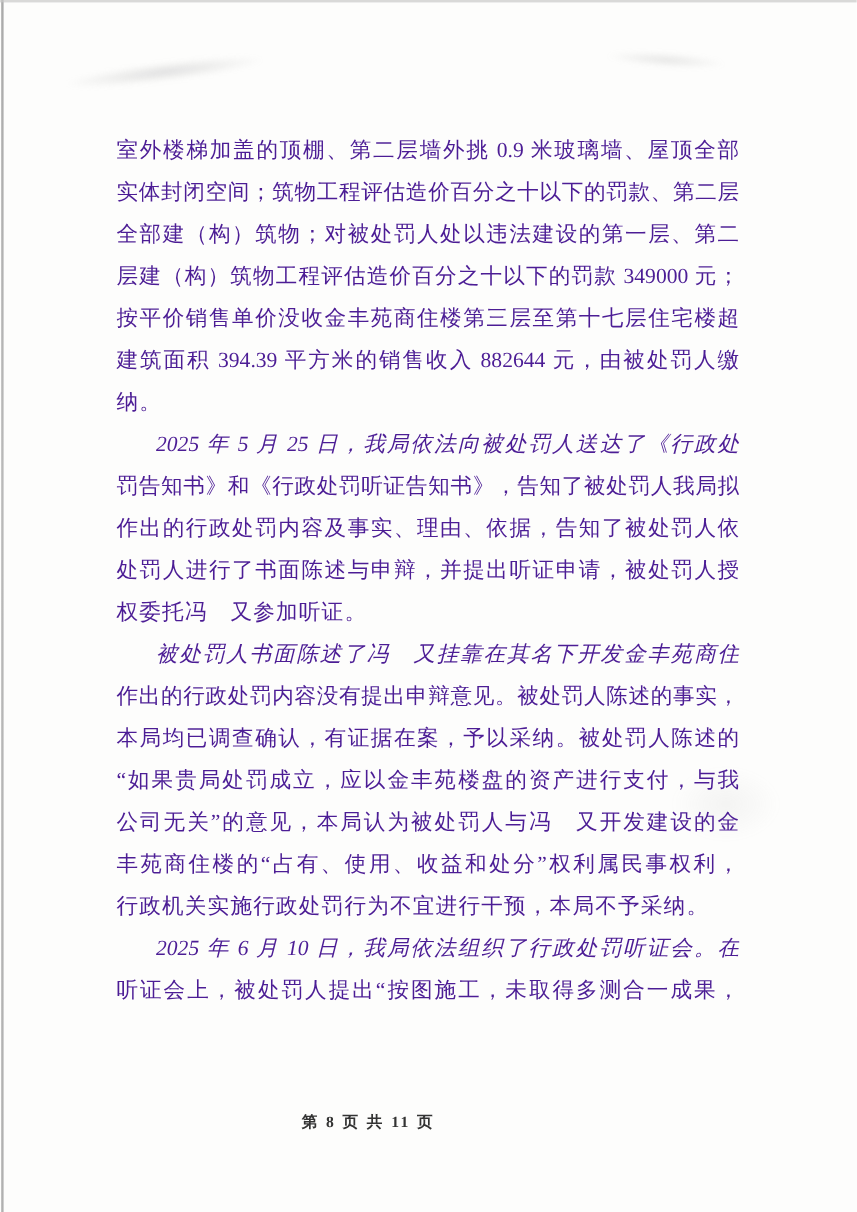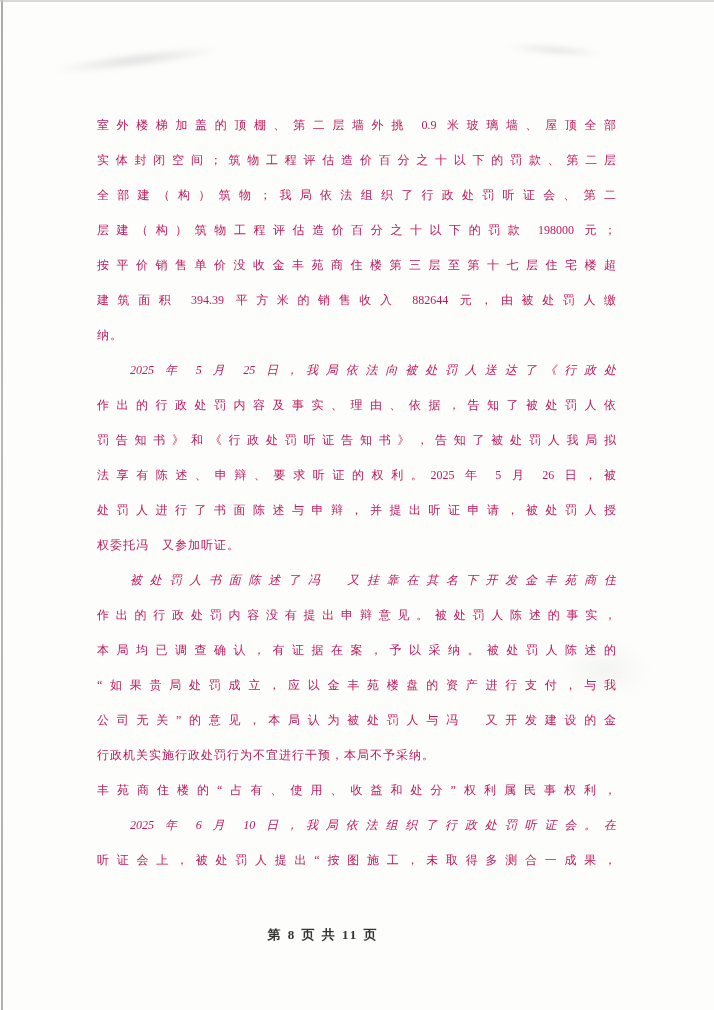--- a/index.html
+++ b/index.html
@@ -46,22 +46,22 @@
     position: absolute; left: 560px; top: 640px;
     width: 90px; height: 60px;
     background: radial-gradient(ellipse at center, rgba(160,160,160,0.10), rgba(160,160,160,0) 70%);
     filter: blur(3px);
   }
   
   .body-text {
     position: absolute;
     left: 97px; top: 108px;
     width: 519px;
-    color: #be185d;
-    font-size: 12px;
+    color: #4c1d95;
+    font-size: 18px;
     line-height: 35px;
   }
   .line {
     height: 35px;
     letter-spacing: 1px;
     white-space: nowrap;
   }
   .line.fill {
     white-space: normal;
     letter-spacing: 0;
@@ -74,52 +74,50 @@
   
   .footer {
     position: absolute;
     left: 0; top: 926px;
     width: 614px;
     text-align: center;
     font-size: 13px;
     font-weight: 600;
     letter-spacing: 2px;
     color: #333333;
-    padding-left: 16px;
   }
 </style>
 </head>
 <body>
 
 <div class="page">
   <div class="edge-left"></div>
   <div class="edge-top"></div>
   <div class="smudge-a"></div>
   <div class="smudge-b"></div>
   <div class="smudge-c"></div>
 
   <div class="body-text">
     <div class="line fill">室外楼梯加盖的顶棚、第二层墙外挑 0.9 米玻璃墙、屋顶全部</div>
     <div class="line fill">实体封闭空间；筑物工程评估造价百分之十以下的罚款、第二层</div>
-    <div class="line fill">全部建（构）筑物；我局依法组织了行政处罚听证会、第二</div>
-    <div class="line fill">层建（构）筑物工程评估造价百分之十以下的罚款 198000 元；</div>
+    <div class="line fill">全部建（构）筑物；对被处罚人处以违法建设的第一层、第二</div>
+    <div class="line fill">层建（构）筑物工程评估造价百分之十以下的罚款 349000 元；</div>
     <div class="line fill">按平价销售单价没收金丰苑商住楼第三层至第十七层住宅楼超</div>
     <div class="line fill">建筑面积 394.39 平方米的销售收入 882644 元，由被处罚人缴</div>
     <div class="line">纳。</div>
     <div class="line fill indent">2025 年 5 月 25 日，我局依法向被处罚人送达了《行政处</div>
+    <div class="line fill">罚告知书》和《行政处罚听证告知书》，告知了被处罚人我局拟</div>
     <div class="line fill">作出的行政处罚内容及事实、理由、依据，告知了被处罚人依</div>
-    <div class="line fill">罚告知书》和《行政处罚听证告知书》，告知了被处罚人我局拟</div>
-    <div class="line fill">法享有陈述、申辩、要求听证的权利。2025 年 5 月 26 日，被</div>
     <div class="line fill">处罚人进行了书面陈述与申辩，并提出听证申请，被处罚人授</div>
     <div class="line">权委托冯　又参加听证。</div>
     <div class="line fill indent">被处罚人书面陈述了冯　又挂靠在其名下开发金丰苑商住</div>
     <div class="line fill">作出的行政处罚内容没有提出申辩意见。被处罚人陈述的事实，</div>
     <div class="line fill">本局均已调查确认，有证据在案，予以采纳。被处罚人陈述的</div>
     <div class="line fill">“如果贵局处罚成立，应以金丰苑楼盘的资产进行支付，与我</div>
     <div class="line fill">公司无关”的意见，本局认为被处罚人与冯　又开发建设的金</div>
+    <div class="line fill">丰苑商住楼的“占有、使用、收益和处分”权利属民事权利，</div>
     <div class="line">行政机关实施行政处罚行为不宜进行干预，本局不予采纳。</div>
-    <div class="line fill">丰苑商住楼的“占有、使用、收益和处分”权利属民事权利，</div>
     <div class="line fill indent">2025 年 6 月 10 日，我局依法组织了行政处罚听证会。在</div>
     <div class="line fill">听证会上，被处罚人提出“按图施工，未取得多测合一成果，</div>
   </div>
 
   <div class="footer">第 8 页 共 11 页</div>
 </div>
 
 </body></html>

